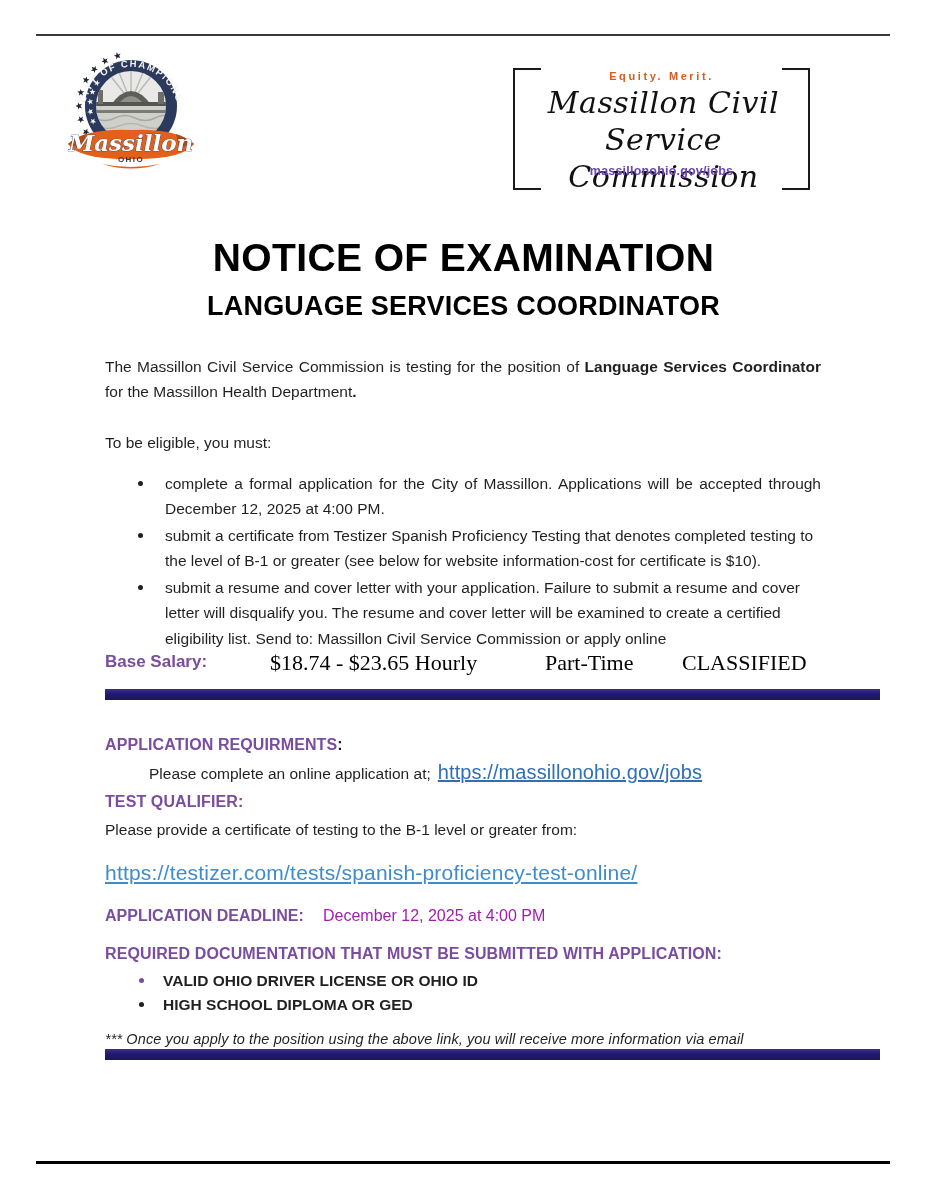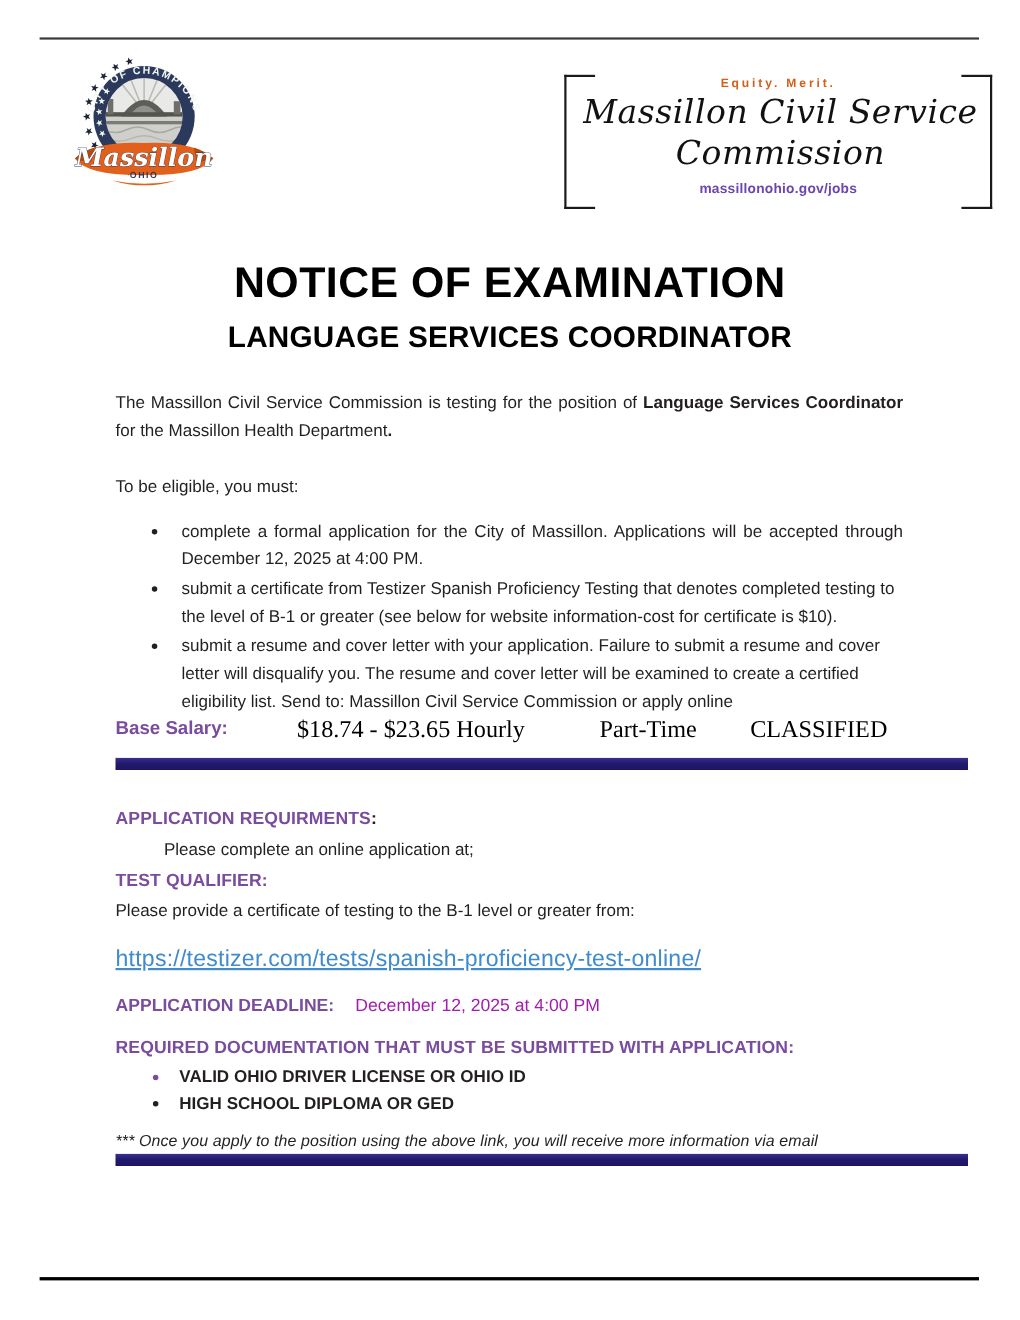--- a/index.html
+++ b/index.html
@@ -47,21 +47,21 @@
     width: 138px;
     height: 126px;
   }
   .seal svg { display: block; }
 
   
   .cscbox {
     position: absolute;
     left: 513px;
     top: 68px;
-    width: 389px;
+    width: 297px;
     height: 118px;
   }
   .cscbox .bracket-l,
   .cscbox .bracket-r {
     position: absolute;
     top: 0;
     width: 26px;
     height: 118px;
     border-top: 2px solid #1a1a1a;
     border-bottom: 2px solid #1a1a1a;
@@ -472,20 +472,21 @@
   <div class="divider-bar top"></div>
 
   <div class="lower">
 
     <div class="ph"><span>APPLICATION REQUIRMENTS</span><span class="blk">:</span></div>
 
     <div class="sp-1"></div>
 
     <div class="row-inline">
       <span class="plain">Please complete an online application at;</span>
+      <a class="link-a" href="#">https://massillonohio.gov/jobs</a>
     </div>
 
     <div class="sp-1"></div>
 
     <div class="ph">TEST QUALIFIER:</div>
 
     <div class="sp-1"></div>
 
     <div class="plain">Please provide a certificate of testing to the B-1 level or greater from:</div>
 

